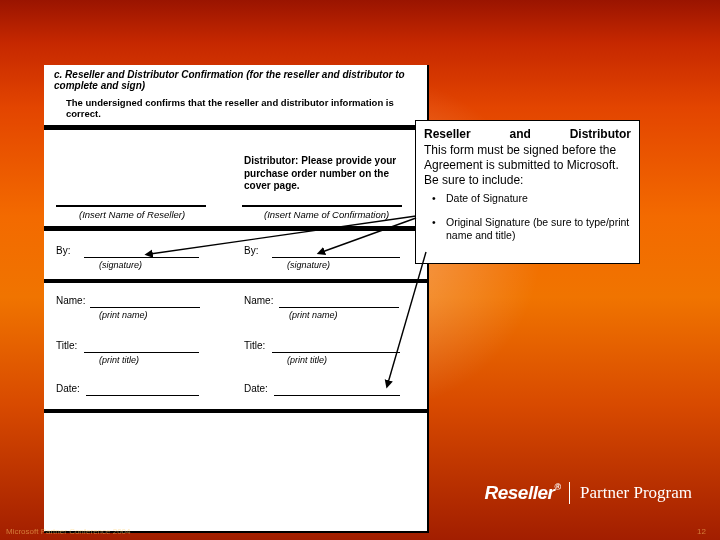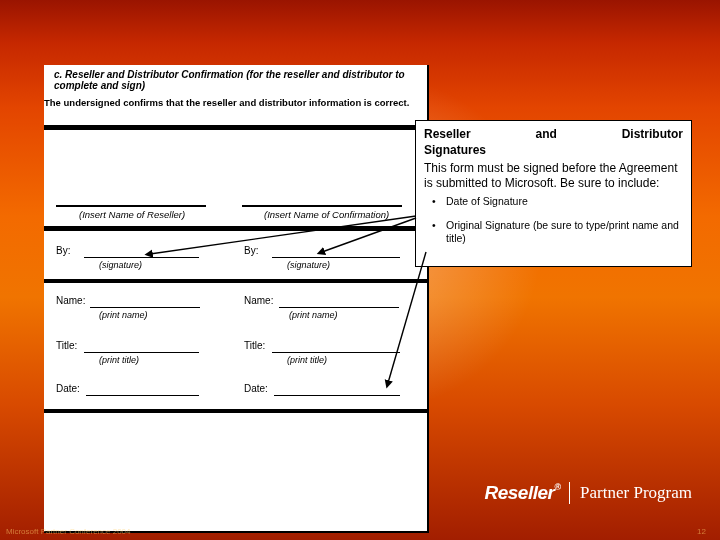--- a/index.html
+++ b/index.html
@@ -40,21 +40,21 @@
     font-family: Arial, sans-serif;
     font-size: 10px;
     font-weight: bold;
     font-style: italic;
     padding: 4px 8px 2px 10px;
   }
   .section-sub {
     font-family: Arial, sans-serif;
     font-size: 9.5px;
     font-weight: bold;
-    padding: 4px 10px 10px 0;
+    padding: 4px 10px 10px 22px;
   }
   .dist-note {
     position: absolute;
     left: 200px;
     top: 90px;
     width: 170px;
     font-family: Arial, sans-serif;
     font-weight: bold;
     font-size: 10px;
     line-height: 1.25;
@@ -98,21 +98,21 @@
     position: absolute;
     font-family: Arial, sans-serif;
     font-size: 9px;
     font-style: italic;
   }
 
   .callout {
     position: absolute;
     left: 415px;
     top: 120px;
-    width: 277px;
+    width: 225px;
     background: #fff;
     border: 1.5px solid #000;
     padding: 6px 8px 10px 8px;
     font-family: Arial, sans-serif;
     font-size: 11px;
     color: #000;
   }
   .callout-title {
     font-weight: bold;
     font-size: 12px;
@@ -193,20 +193,21 @@
 <body>
 
 <div class="slide">
 
   <div class="form-image">
     <div class="section-head">c. Reseller and Distributor Confirmation (for the reseller and distributor to complete and sign)</div>
     <div class="section-sub">The undersigned confirms that the reseller and distributor information is correct.</div>
 
     <div class="thick-bar" style="top:60px;"></div>
 
+    <div class="dist-note">Distributor: Please provide your purchase order number on the cover page.</div>
 
     <div class="name-line r"></div>
     <div class="hint r">(Insert Name of Reseller)</div>
     <div class="name-line d"></div>
     <div class="hint d">(Insert Name of Confirmation)</div>
 
     <div class="thick-bar" style="top:161px;"></div>
 
     <div class="field-label" style="left:12px; top:180px;">By:</div>
     <div class="field-line" style="left:40px; top:192px; width:115px;"></div>
@@ -238,21 +239,20 @@
     <div class="field-line" style="left:42px; top:330px; width:113px;"></div>
 
     <div class="field-label" style="left:200px; top:318px;">Date:</div>
     <div class="field-line" style="left:230px; top:330px; width:126px;"></div>
 
     <div class="thick-bar" style="top:344px; height:4px;"></div>
   </div>
 
   <div class="callout">
     <div class="callout-title">Reseller and Distributor</div>
-    <div class="callout-title2">Signatures</div>
     <div class="callout-body">This form must be signed before the Agreement is submitted to Microsoft. Be sure to include:</div>
     <ul>
       <li>Date of Signature</li>
       <li>Original Signature (be sure to type/print name and title)</li>
     </ul>
   </div>
 
   <svg class="arrow-svg">
     <defs>
       <marker id="ah" markerWidth="10" markerHeight="10" refX="2" refY="3" orient="auto">

